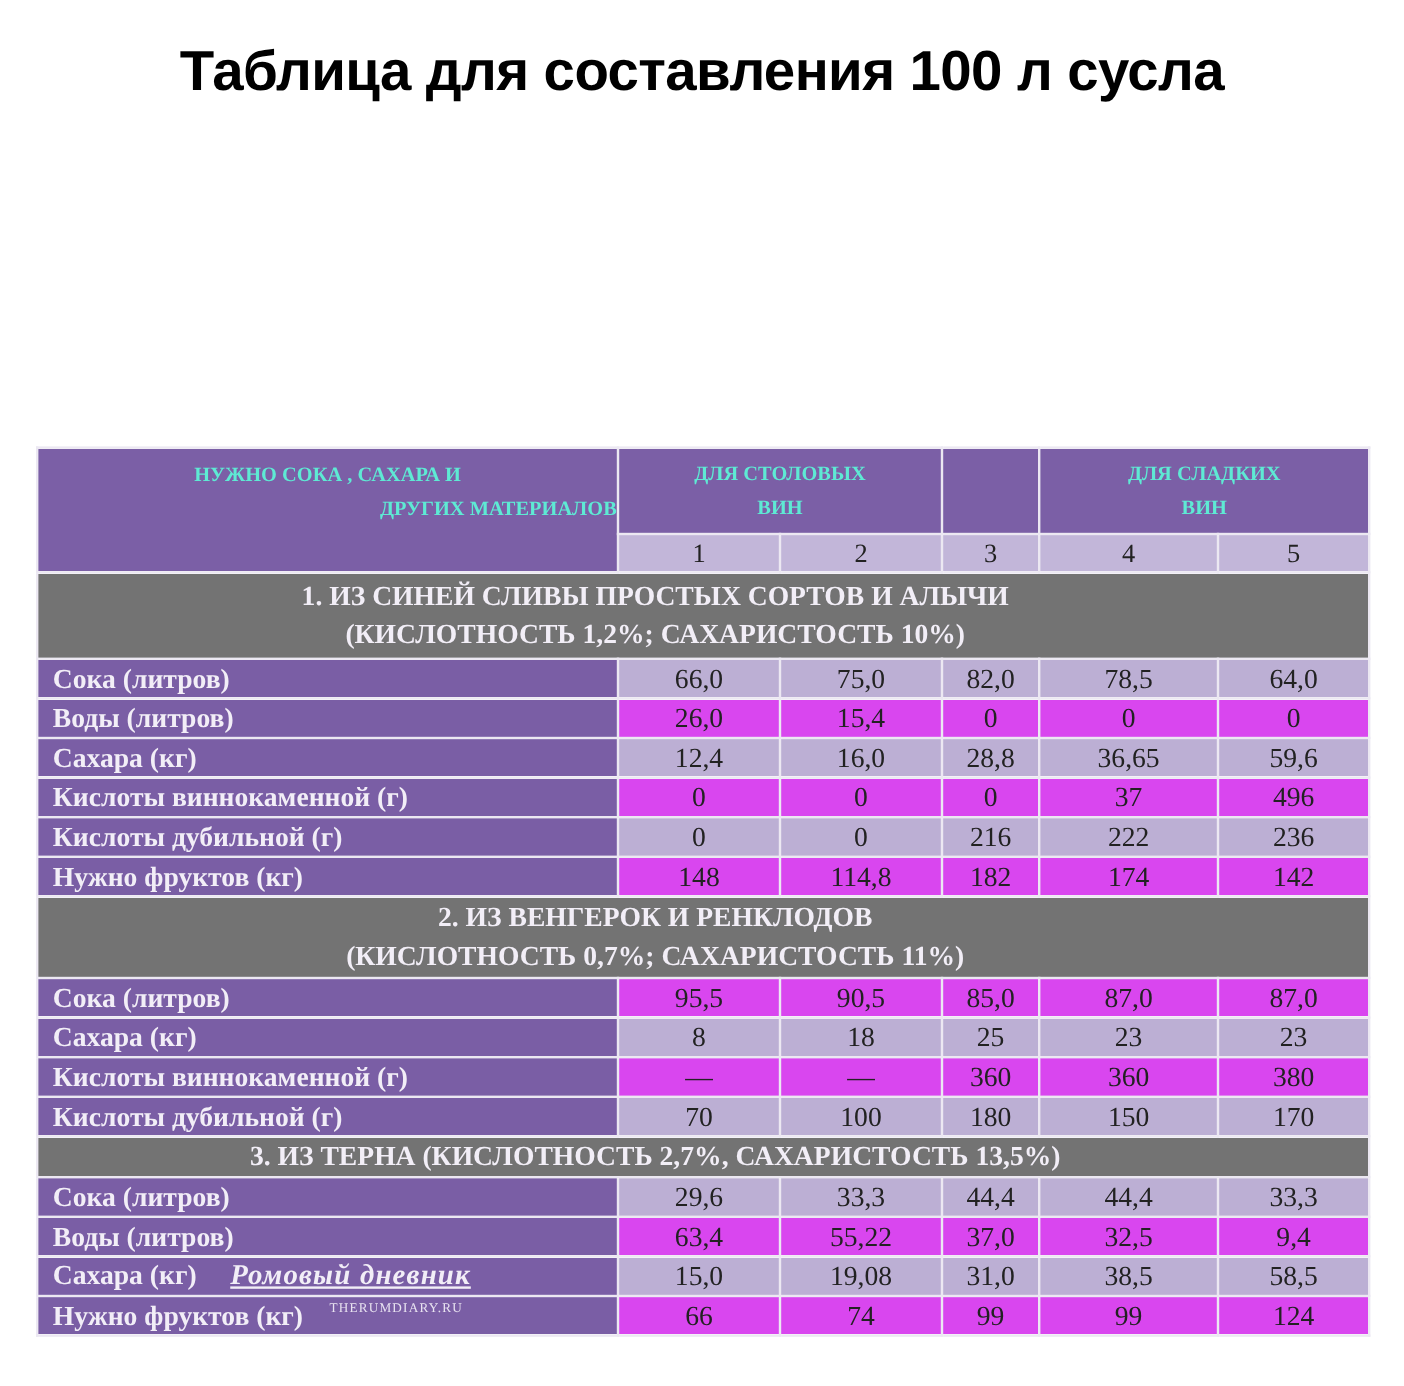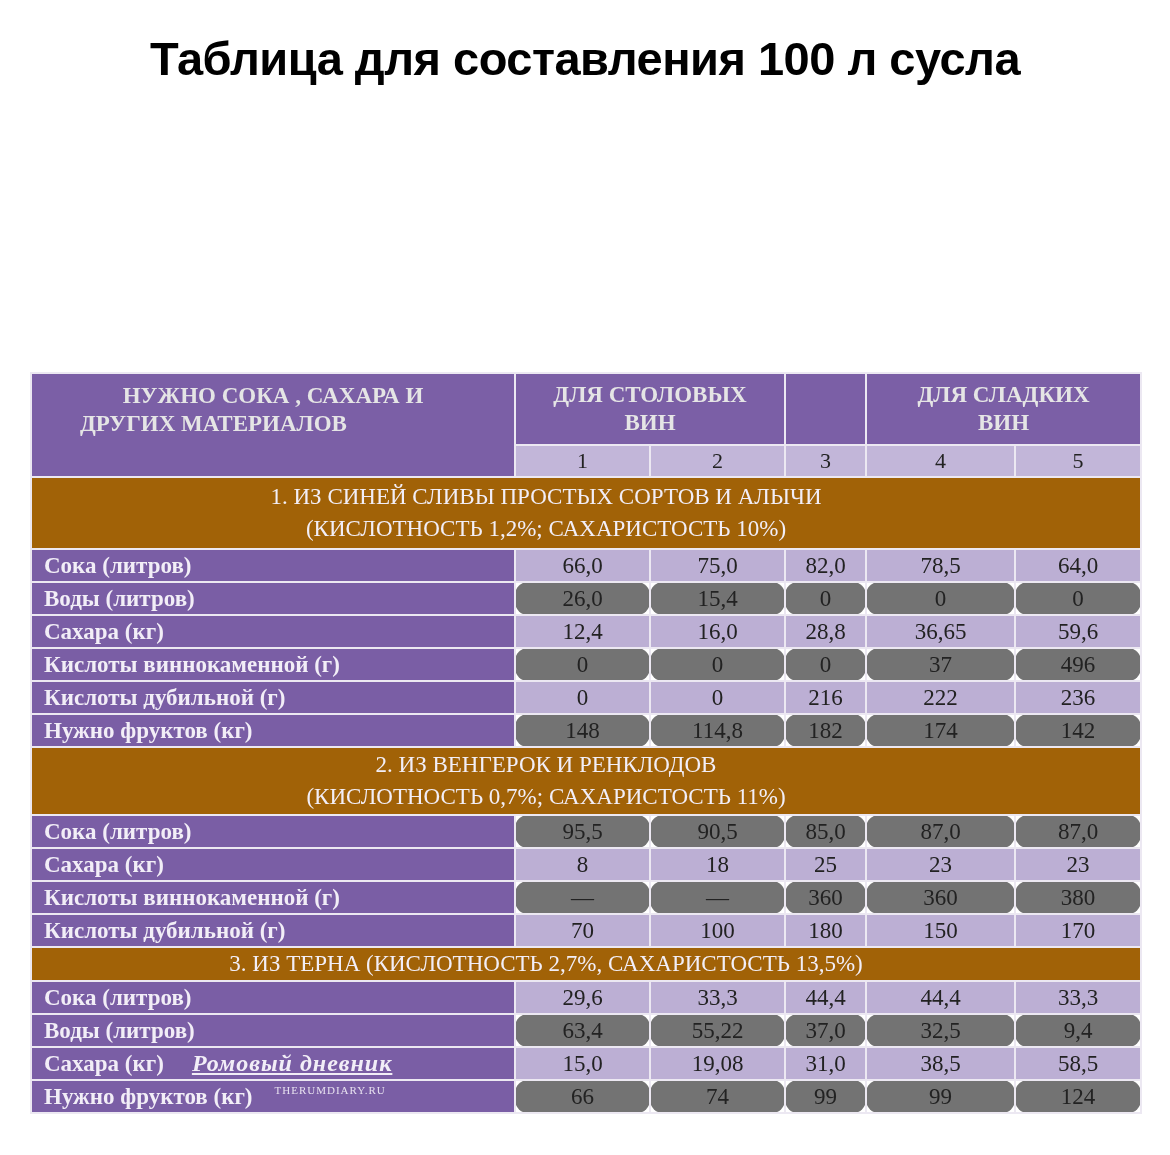--- a/index.html
+++ b/index.html
@@ -1,27 +1,27 @@
 <!DOCTYPE html>
 <html><head>
 <meta charset="utf-8">
 <style>
   html, body { margin:0; padding:0; background:#ffffff; }
   body { width:1170px; height:1155px; position:relative; overflow:hidden; font-family:"Liberation Sans", sans-serif; }
   .title { position:absolute; left:0; top:22px; width:1170px; text-align:center; font-family:"Liberation Sans", sans-serif; font-weight:bold; font-size:47px; line-height:73px; color:#000; letter-spacing:-0.5px; }
   .tbl { position:absolute; left:30px; top:372px; width:1110px; border-collapse:collapse; table-layout:fixed; font-family:"Liberation Serif", serif; }
   .tbl td { padding:0; border:2px solid #ece8f2; text-align:center; vertical-align:middle; overflow:hidden; white-space:nowrap; }
-  .hdr { background:#7b5fa6; color:#e5e5e5; font-weight:bold; font-size:23px; line-height:28px; }
+  .hdr { background:#7b5fa6; color:#5eead4; font-weight:bold; font-size:17px; line-height:28px; }
   .hdr-label { text-align:center; padding-left:0; }
   .num-head { background:#c2b6d9; color:#222; font-size:22px; height:30px; }
-  .section { background:#a16207; color:#f2eef7; font-weight:normal; font-size:23px; line-height:32px; }
+  .section { background:#737373; color:#f2eef7; font-weight:bold; font-size:23px; line-height:32px; }
   .rowlabel { background:#7a5ea5; color:#f2eef7; font-weight:bold; font-size:23px; text-align:left !important; padding-left:12px !important; height:31px; }
   .cell { color:#222; font-size:23px; height:31px; }
   .dark td.cell { background:#bcafd4; }
-  .light td.cell { background:#737373;border-radius:13px; }
+  .light td.cell { background:#d946ef; }
   .wm-script { font-style:italic; font-family:"Liberation Serif", serif; font-size:24px; color:#f2eef7; margin-left:28px; text-decoration:underline; font-weight:bold; letter-spacing:1px; }
   .wm-url { font-family:"Liberation Serif", serif; font-size:11px; color:#e8e2f0; margin-left:22px; vertical-align:top; font-weight:normal; letter-spacing:1px; }
 </style>
 </head>
 <body>
 
 <div class="title">
   <div>Таблица для составления 100 л сусла</div>
 </div>
 
@@ -31,21 +31,21 @@
       <col style="width:135px">
       <col style="width:135px">
       <col style="width:81px">
       <col style="width:149px">
       <col style="width:126px">
   </colgroup>
   <tbody>
       <tr style="height:72px">
     <td class="hdr hdr-label" rowspan="2">
       <div>НУЖНО СОКА , САХАРА И</div>
-      <div style="text-align:left;padding-left:48px">ДРУГИХ МАТЕРИАЛОВ</div>
+      <div style="text-align:right;padding-left:48px">ДРУГИХ МАТЕРИАЛОВ</div>
       <div style="height:30px"></div>
     </td>
     <td class="hdr" colspan="2">
       <div>ДЛЯ СТОЛОВЫХ</div>
       <div>ВИН</div>
     </td>
     <td class="hdr"></td>
     <td class="hdr" colspan="2">
       <div>ДЛЯ СЛАДКИХ</div>
       <div>ВИН</div>

